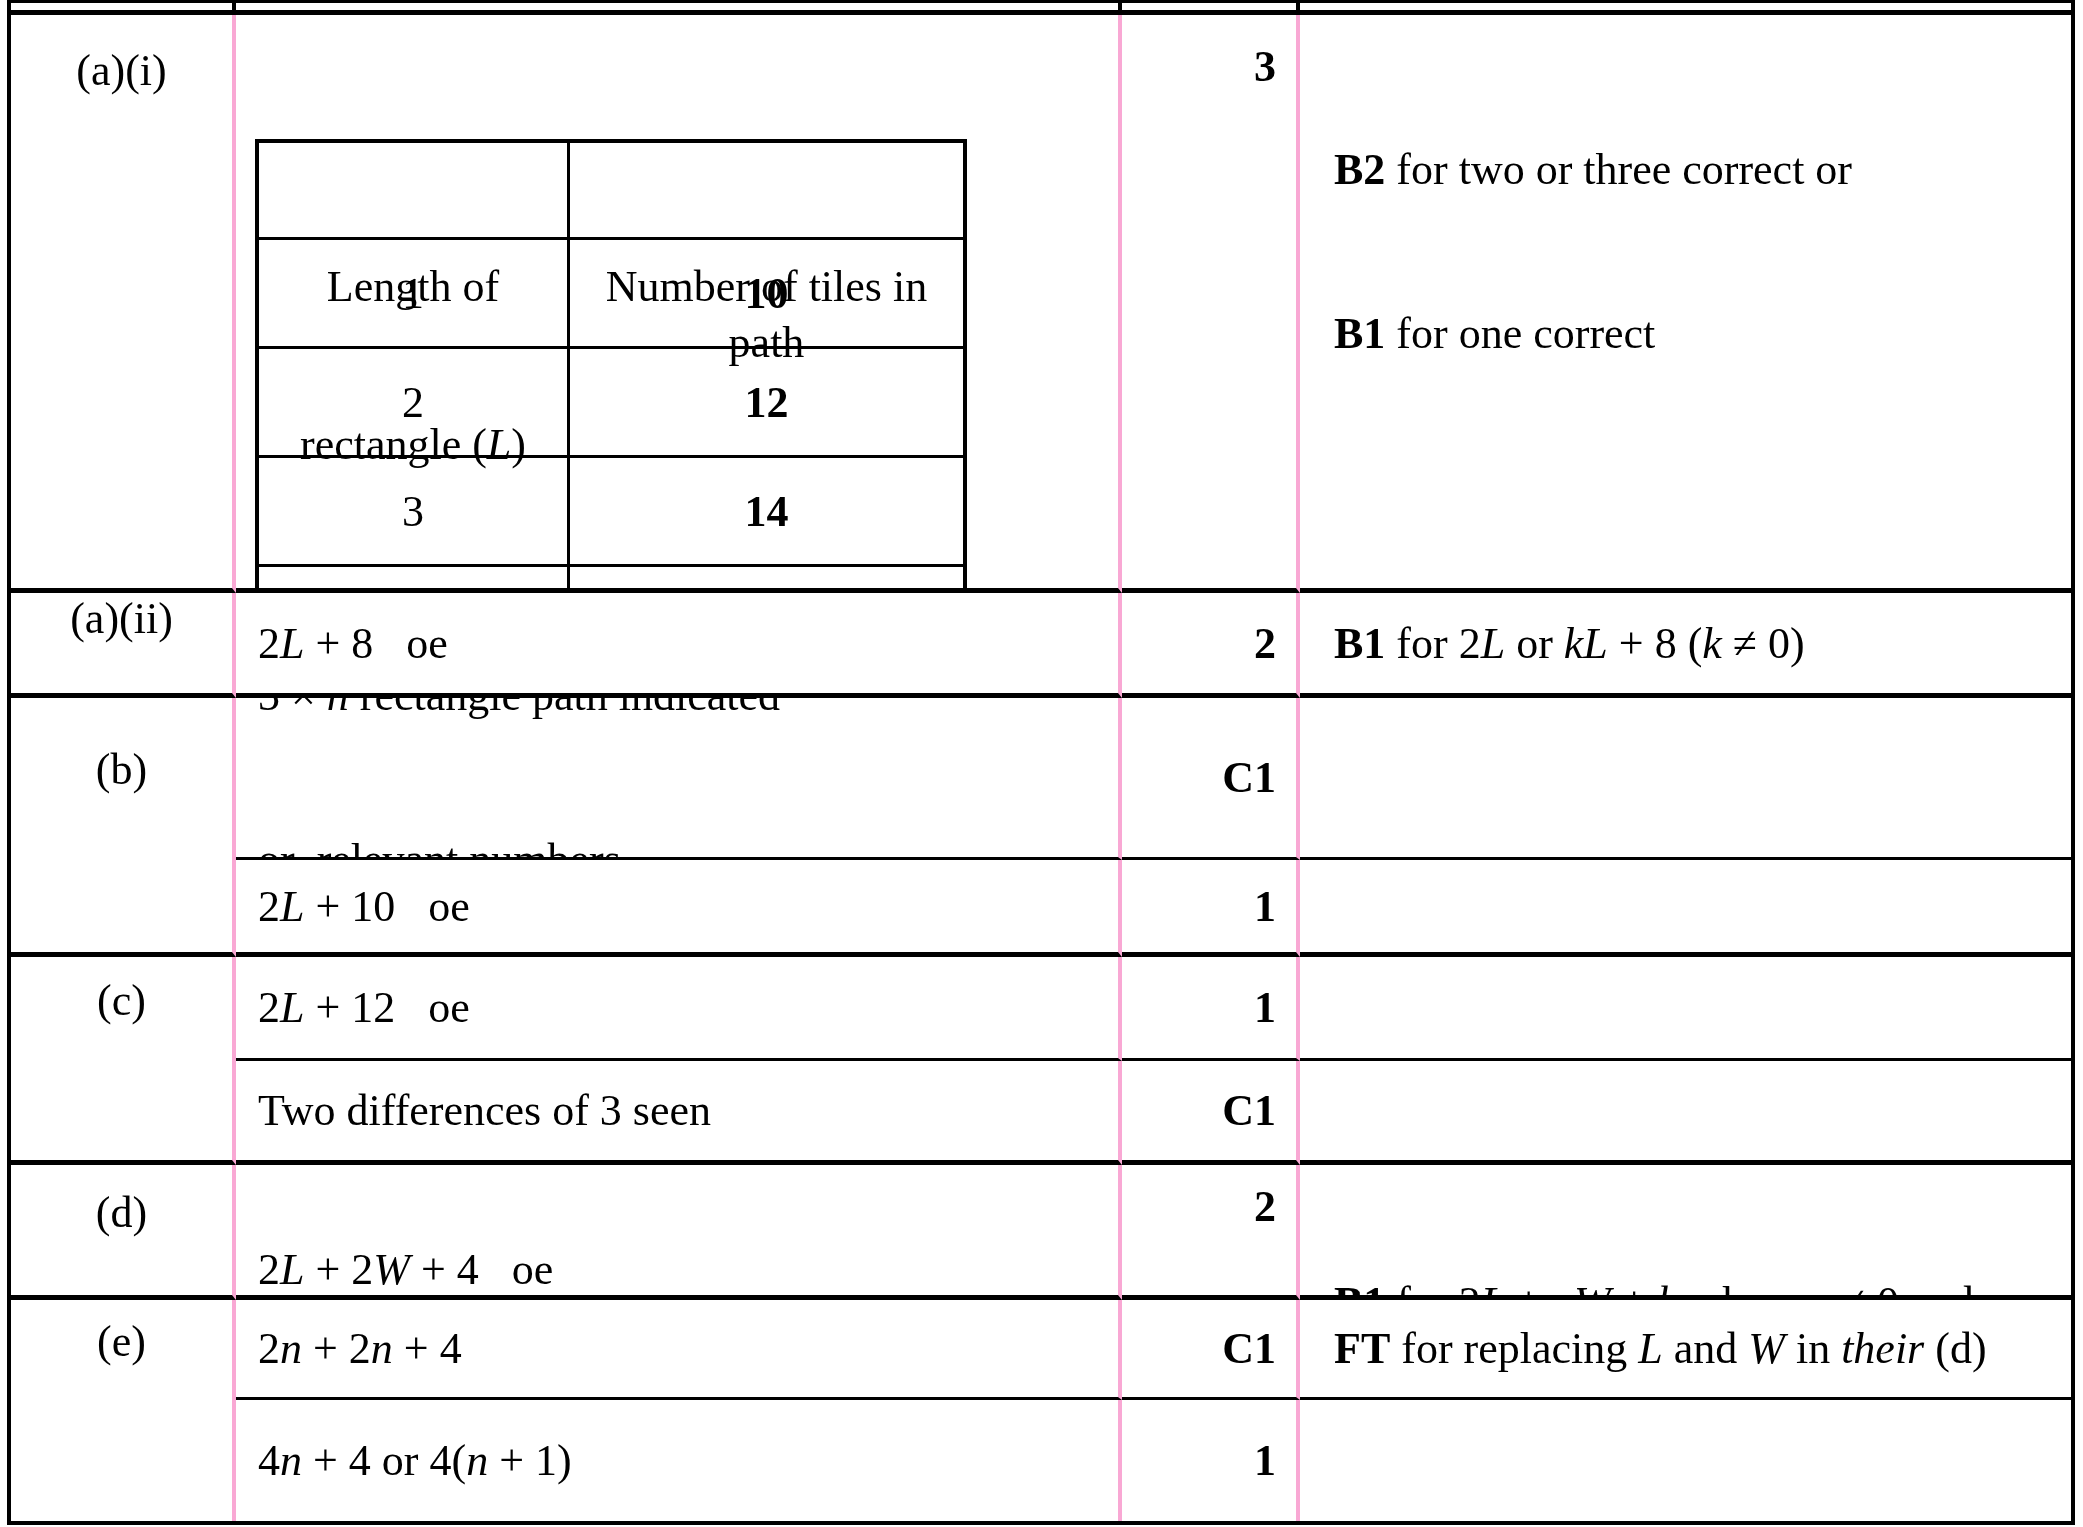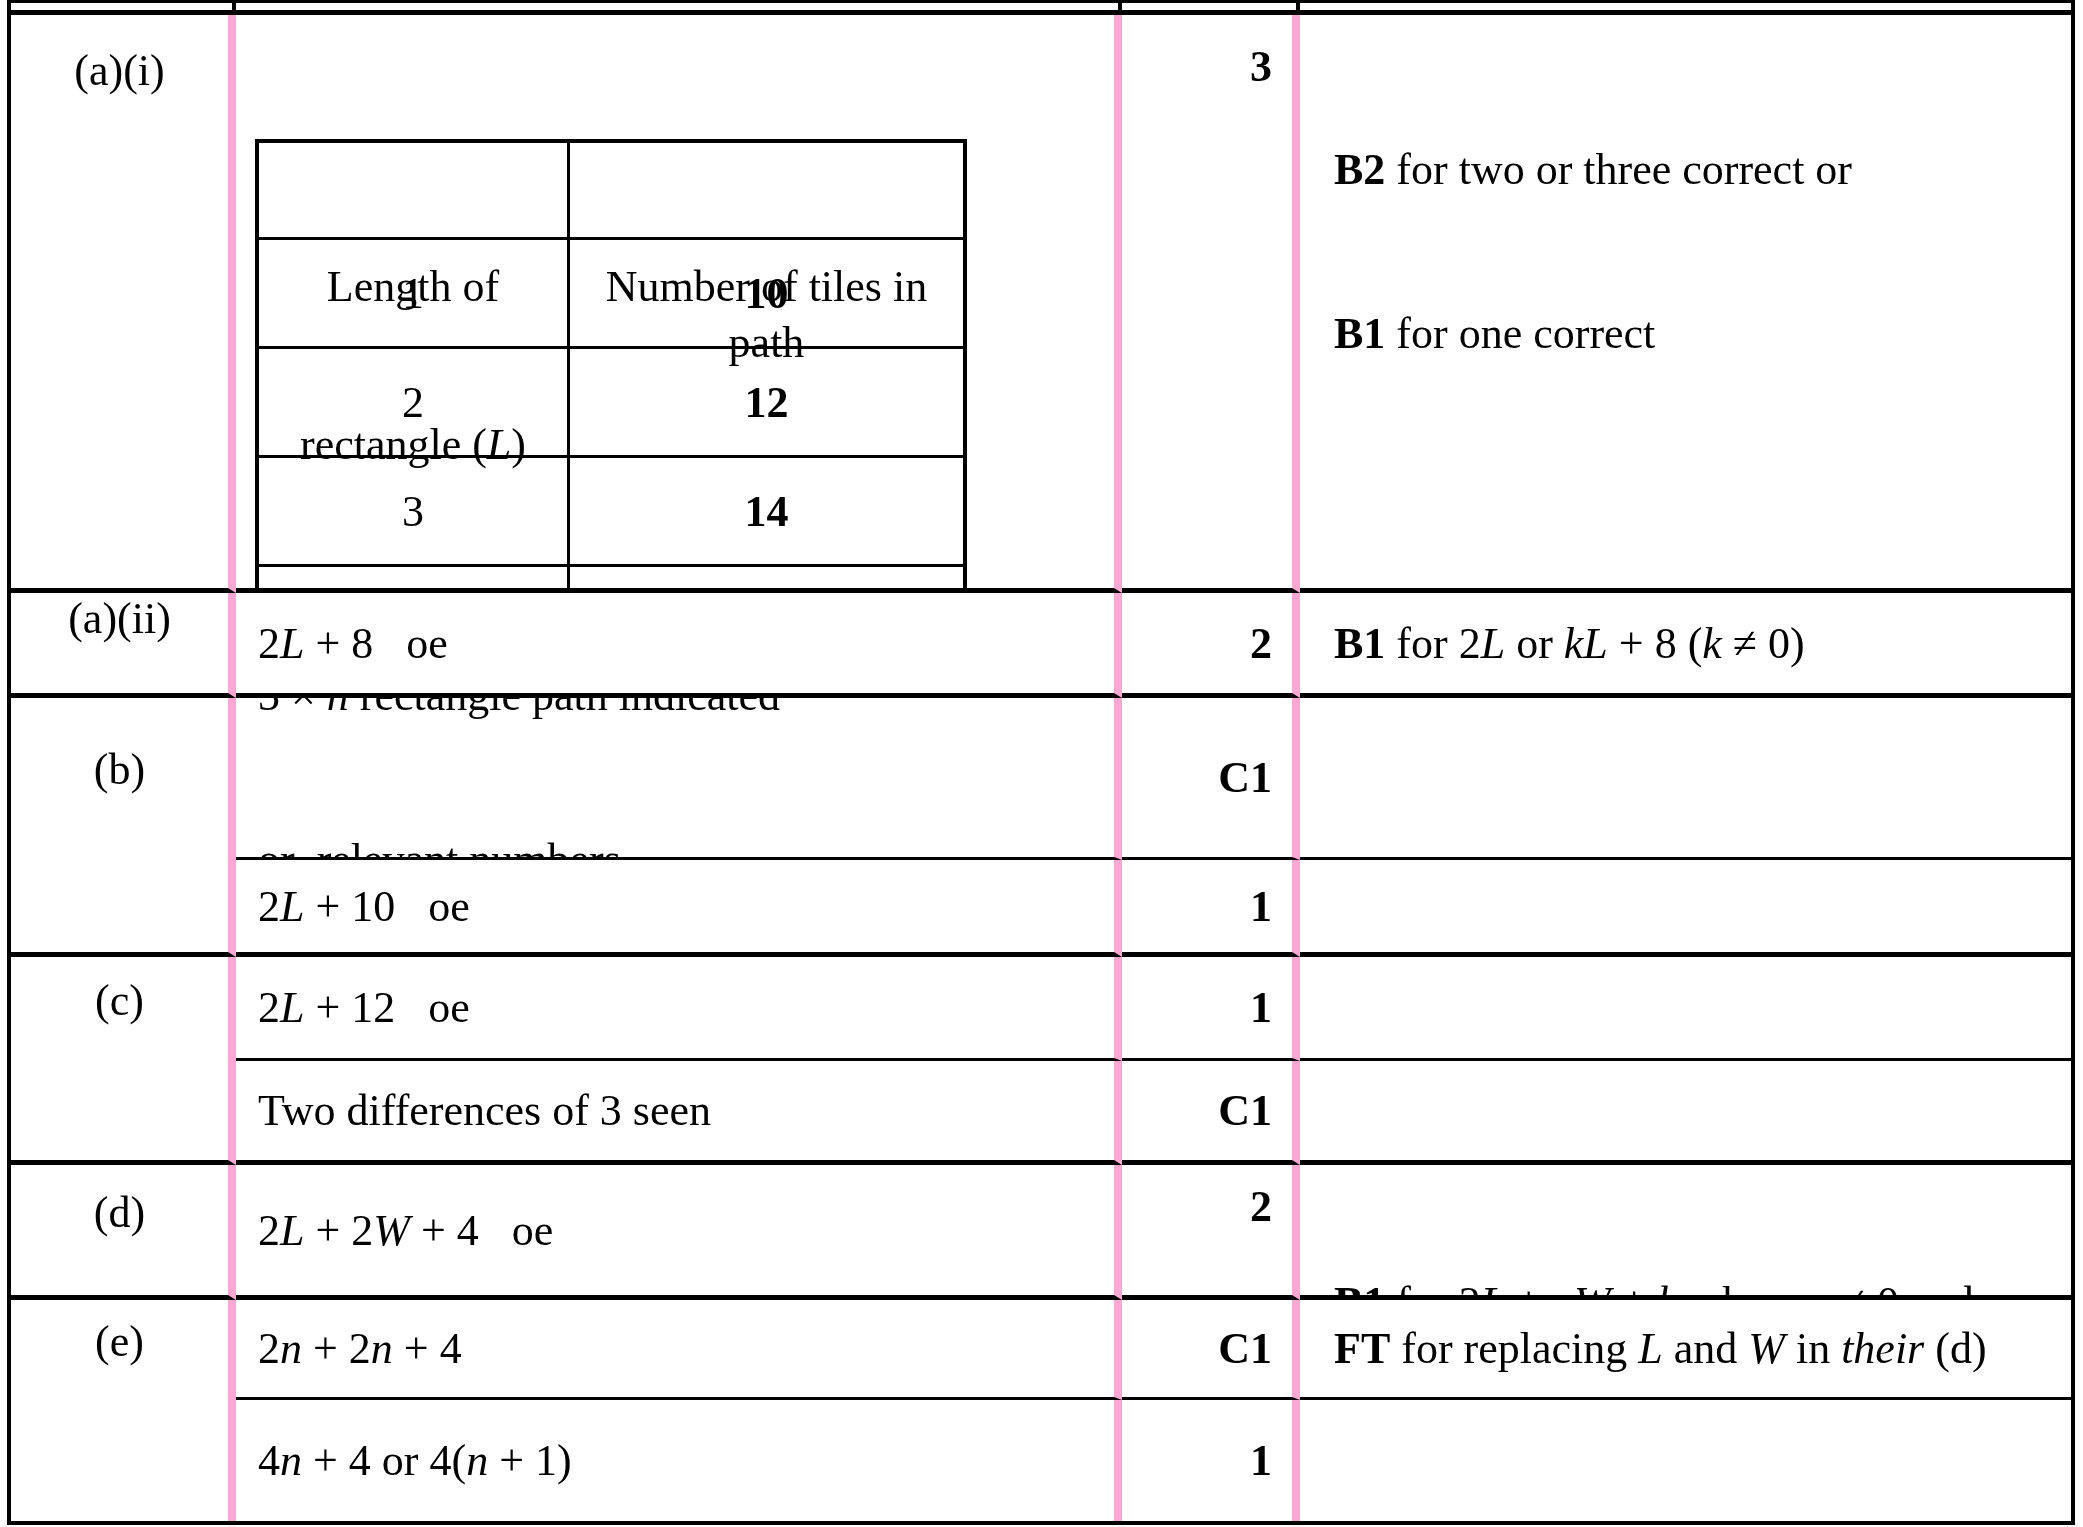--- a/index.html
+++ b/index.html
@@ -28,21 +28,21 @@
   
   .mstable {
     margin-left:7px; width:2068px; box-sizing:border-box;
     border:4px solid #000; border-top-width:5px;
     display:grid;
     grid-template-columns:225px 886px 178px 1fr;
     grid-template-rows:578px 105px 162px 97px 104px 104px 135px 100px 121px;
     background:#fff;
   }
   .cell { box-sizing:border-box; display:flex; overflow:hidden; }
-  .br  { border-right:8px solid #f9a8d4; }
+  .br  { border-right:4px solid #f9a8d4; }
   .bb5 { border-bottom:5px solid #000; }
   .bb3 { border-bottom:3px solid #000; }
 
   .part    { justify-content:center; align-items:flex-start; text-align:center; }
   .pt-ai   { align-items:flex-start; padding-top:30px; }
   .pt-b    { align-items:flex-start; padding-top:46px; }
   .pt-c    { align-items:flex-start; padding-top:18px; }
   .pt-d    { align-items:flex-start; padding-top:22px; }
   .pt-e    { align-items:flex-start; padding-top:16px; }
 
@@ -174,21 +174,21 @@
       <span><span>Two differences of 3 seen</span></span>
     </div>
     <div class="cell marks br bb5" style="grid-column:3;grid-row:6;">
       <span>C1</span>
     </div>
     <div class="cell comment bb5" style="grid-column:4;grid-row:6;"></div>
 
     <div class="cell part pt-d br bb5" style="grid-column:1;grid-row:7;">
       <span>(d)</span>
     </div>
-    <div class="cell answer br bb5" style="grid-column:2;grid-row:7;">
+    <div class="cell answer br bb5" style="grid-column:2;grid-row:7;align-items:flex-end;">
       <span><span>2</span><span class="i">L</span><span> + 2</span><span class="i">W</span><span> + 4   oe</span></span>
     </div>
     <div class="cell marks mk-top-d br bb5" style="grid-column:3;grid-row:7;">
       <span>2</span>
     </div>
     <div class="cell comment cm-top-d bb5" style="grid-column:4;grid-row:7;">
       <div class="lines">
         <div><span class="b">B1</span><span> for 2</span><span class="i">L</span><span> + </span><span class="i">aW</span><span> + </span><span class="i">b</span><span> where </span><span class="i">a</span><span> ≠ 0 and</span></div>
         
       </div>

